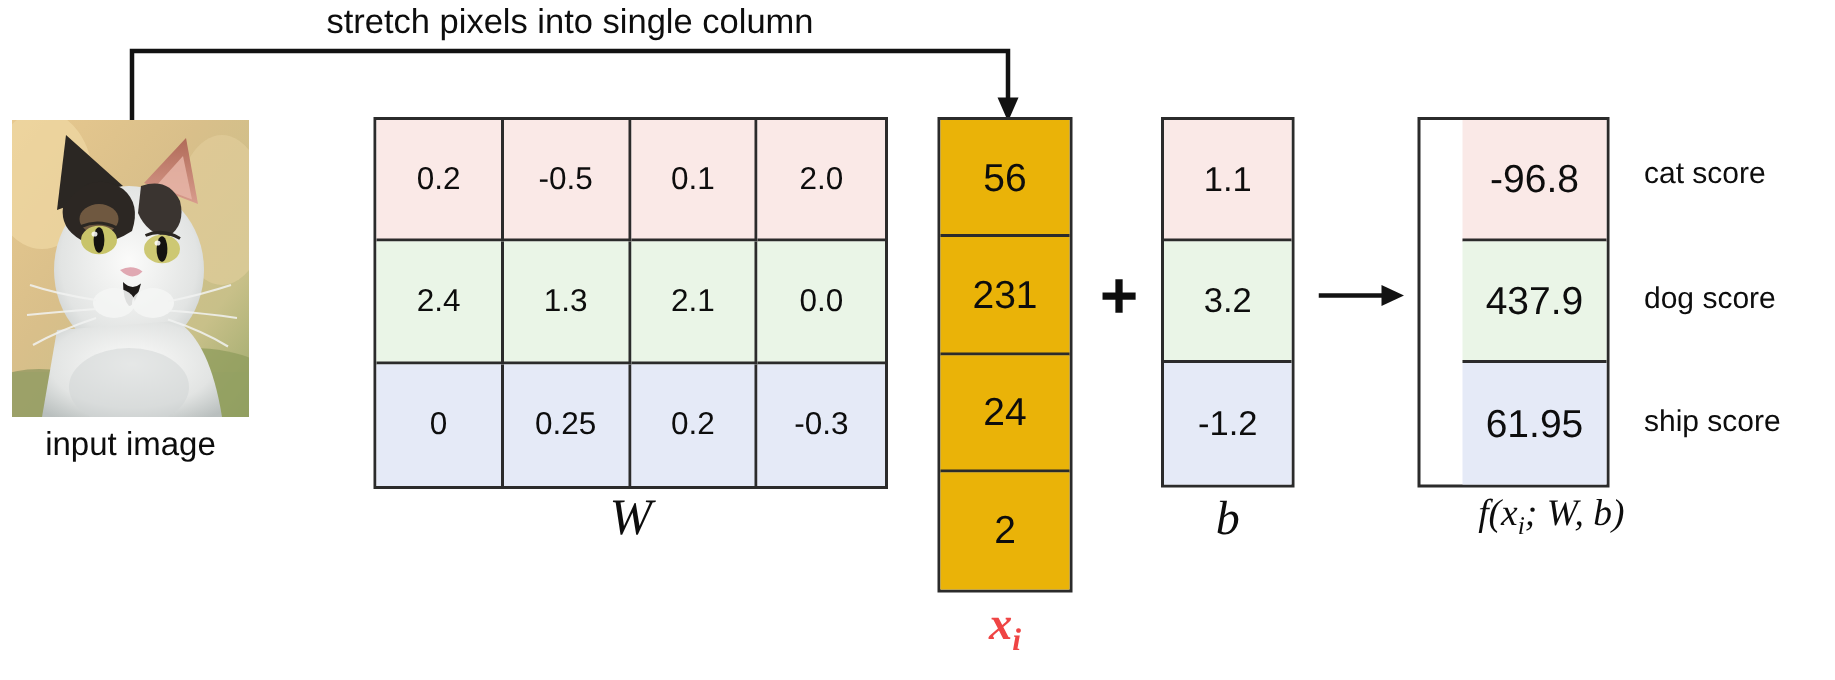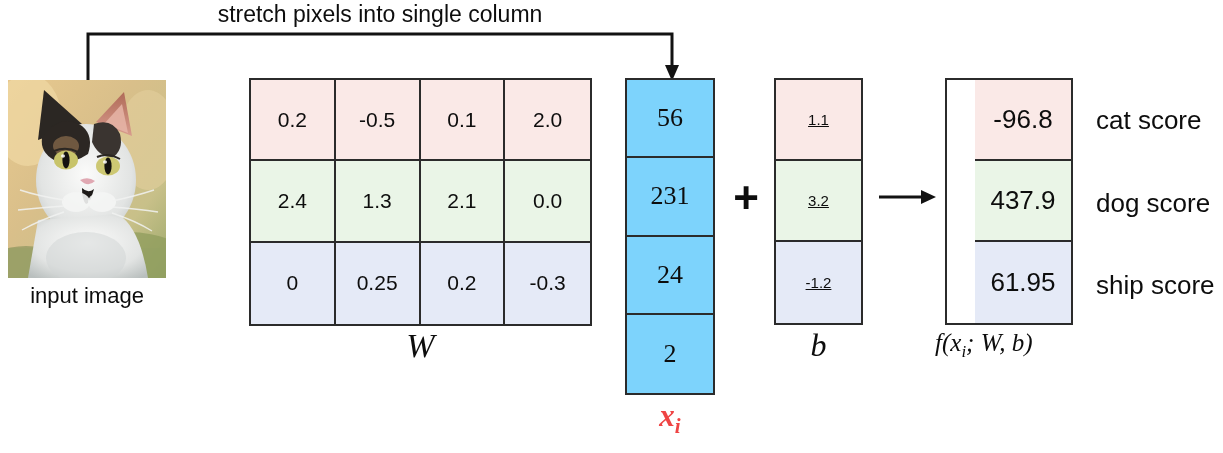--- a/index.html
+++ b/index.html
@@ -87,21 +87,21 @@
     border-right: 2px solid #2b2b2b;
     border-bottom: 2px solid #2b2b2b;
     overflow: hidden;
   }
   .cell.lastcol { border-right: none; }
   .cell.lastrow { border-bottom: none; }
 
   .row-cat  { background: #fae9e7; }
   .row-dog  { background: #eaf5e7; }
   .row-ship { background: #e5eaf7; }
-  .row-plain { background: #7dd3fc; font-family: Liberation Serif, serif; }
+  .row-plain { background: #eab308; }
 
   
   #w-matrix {
     left: 249px;
     top: 78px;
     width: 343px;
     height: 248px;
     grid-template-columns: repeat(4, 1fr);
     grid-template-rows: repeat(3, 1fr);
   }
@@ -160,21 +160,21 @@
 
   
   #b-matrix {
     left: 774px;
     top: 78px;
     width: 89px;
     height: 247px;
     grid-template-columns: 1fr;
     grid-template-rows: repeat(3, 1fr);
   }
-  #b-matrix .cell { font-size: 15px; text-decoration: underline; }
+  #b-matrix .cell { font-size: 23px; }
   #b-label {
     position: absolute;
     left: 774px;
     top: 327px;
     width: 89px;
     text-align: center;
     font-family: "Liberation Serif", serif;
     font-style: italic;
     font-size: 32px;
     color: #0d0d0d;
@@ -197,38 +197,38 @@
     height: 247px;
     grid-template-columns: 1fr;
     grid-template-rows: repeat(3, 1fr);
   }
   #f-matrix .cell { font-size: 26px; margin-left: 28px; }
   #f-label {
     position: absolute;
     left: 935px;
     top: 329px;
     width: 148px;
-    text-align: left;
+    text-align: right;
     font-family: "Liberation Serif", serif;
     font-style: italic;
     font-size: 25px;
     color: #0d0d0d;
     white-space: nowrap;
   }
   #f-label .sub {
     font-size: 17px;
     vertical-align: sub;
   }
   #f-label .up { font-style: italic; }
 
   
   .score-label {
     position: absolute;
     left: 1096px;
-    font-size: 26px;
+    font-size: 20px;
     color: #0d0d0d;
     white-space: nowrap;
   }
   #score-label-cat  { top: 105px; }
   #score-label-dog  { top: 188px; }
   #score-label-ship { top: 270px; }
 </style>
 </head>
 <body>
 

